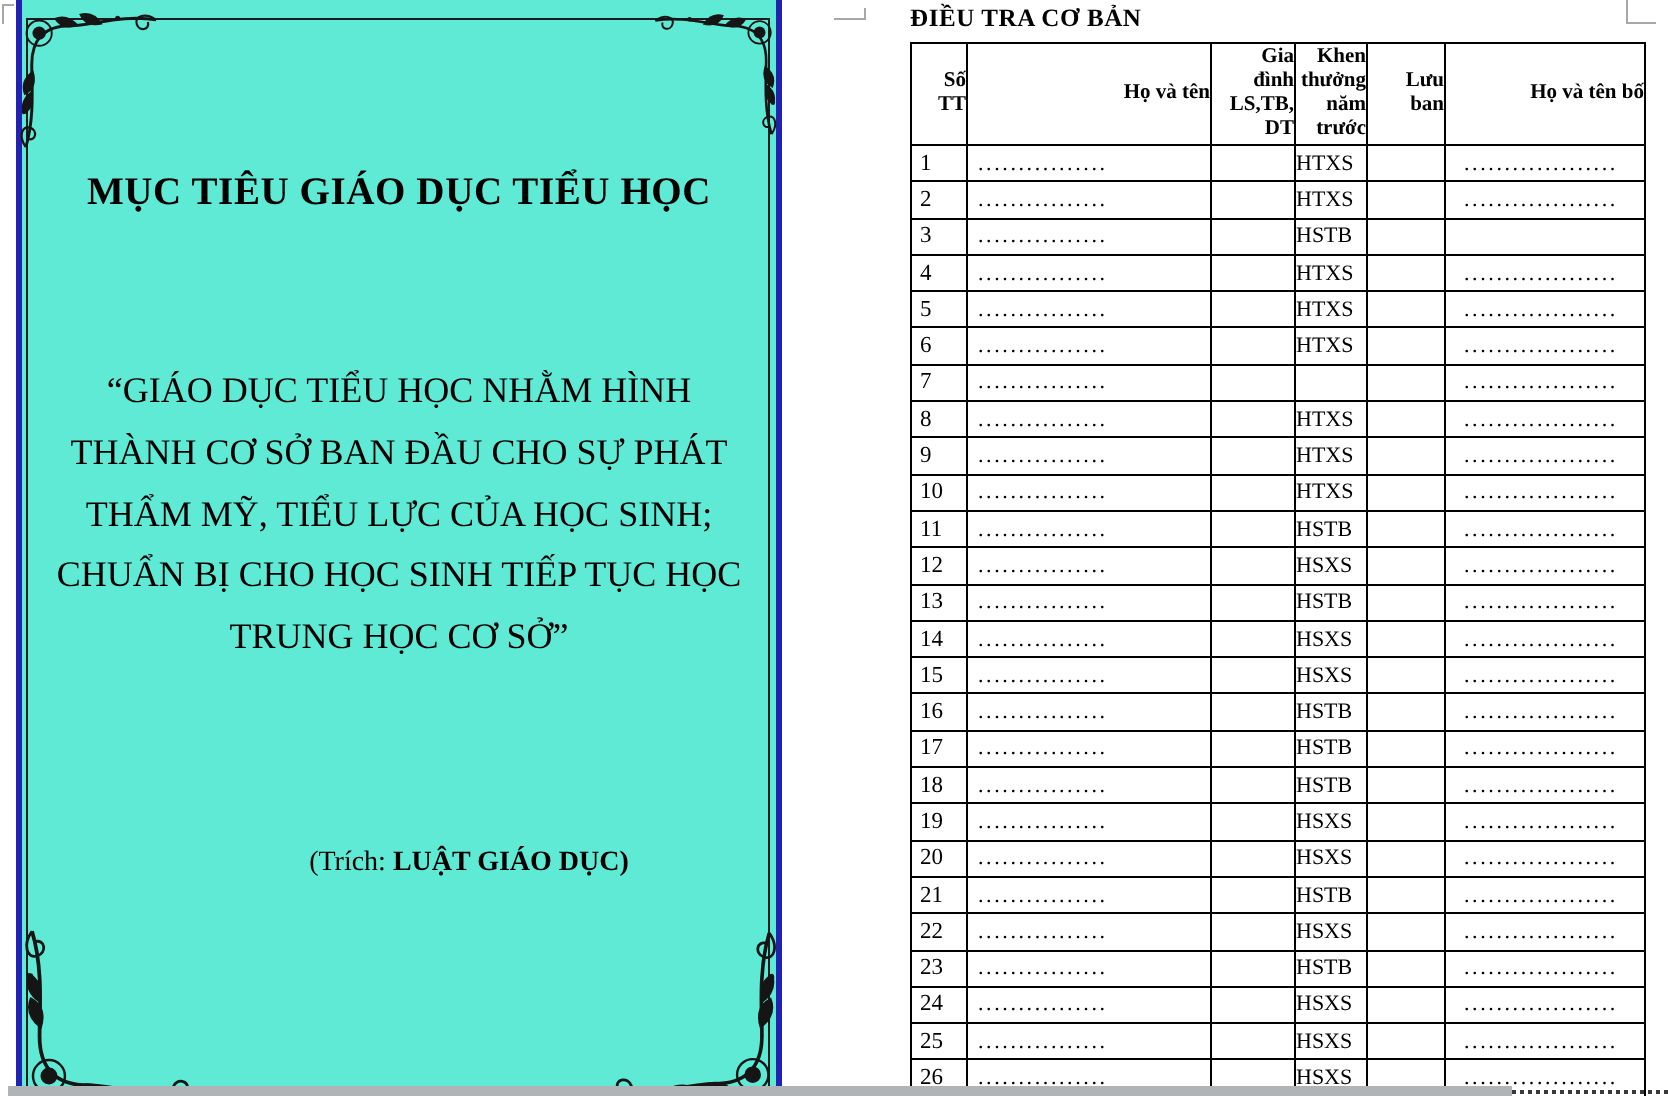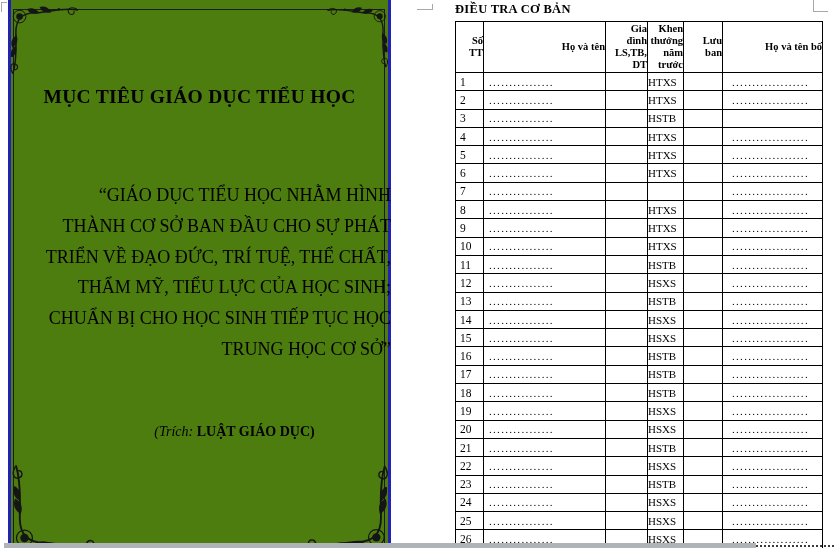--- a/index.html
+++ b/index.html
@@ -8,39 +8,39 @@
   body{ font-family:"Liberation Serif","DejaVu Serif",serif; color:var(--ink); }
   .screen{ position:relative; width:834px; height:548px; background:#fff; overflow:hidden; }
 
   
   .crop-mark{ position:absolute; }
   .mark-a{ left:1px; top:2px; width:6px; height:10px; border-top:1px solid #a8a8a8; border-left:1px solid #a8a8a8; }
   .mark-b{ left:417px; top:4px; width:16px; height:6px; border-bottom:1px solid #a8a8a8; border-right:1px solid #a8a8a8; }
   .mark-c{ left:813px; top:0; width:15px; height:12px; border-left:1px solid #a8a8a8; border-bottom:1px solid #a8a8a8; }
 
   
-  .left-page{ position:absolute; left:8px; top:0; width:383px; height:548px; background:#4d7c0f; }
+  .left-page{ position:absolute; left:8px; top:0; width:383px; height:548px; background:#5eead4; }
   .blue-edge{ position:absolute; top:0; bottom:0; width:3px; background:var(--page-border-blue); }
   .blue-edge.left{ left:0; }
   .blue-edge.right{ right:0; }
   .inner-frame{ position:absolute; left:5px; right:6px; top:9px; bottom:-8px; border:1.3px solid #1c1c1c; }
 
   .ornament{ position:absolute; }
   .orn-tl{ left:-1px; top:2px; width:74px; height:78px; }
   .orn-tr{ right:0px; top:2px; width:66px; height:72px; transform:scaleX(-1); }
   .orn-bl{ left:-1px; bottom:-6px; width:97px; height:94px; transform:scaleY(-1); }
   .orn-br{ right:-1px; bottom:-6px; width:92px; height:94px; transform:scale(-1,-1); }
 
   .doc-title{ position:absolute; top:86px; left:0; width:100%; text-align:center;
               font-weight:bold; font-size:19.5px; letter-spacing:.3px; }
-  .quote{ position:absolute; top:180px; left:0; width:100%; text-align:right;
+  .quote{ position:absolute; top:180px; left:0; width:100%; text-align:center;
           font-size:18px; line-height:30.8px; }
   .attribution{ position:absolute; top:424px; left:50%; transform:translateX(-50%);
                 margin-left:35px; white-space:nowrap; font-size:14px; }
-  .attr-italic{ font-style:italic; }
+  .attr-italic{ }
   .attr-source{ font-weight:bold; }
 
   
   .right-page{ position:absolute; left:400px; top:0; width:434px; height:484px; }
   .survey-title{ position:absolute; left:55px; top:2px; font-weight:bold; font-size:12.5px; letter-spacing:.3px; }
   .survey-table{ position:absolute; left:55px; top:21px; width:367px;
                  border-collapse:collapse; table-layout:fixed; }
   .survey-table th,.survey-table td{ border:1px solid #000; overflow:hidden; }
   .survey-table th{ height:51px; font-weight:bold; font-size:10.5px; line-height:12px;
                     text-align:right; vertical-align:middle; white-space:pre-line; }
@@ -138,21 +138,20 @@
         <circle cx="70" cy="7" r="1.7"></circle>
         <circle cx="7" cy="70" r="1.7"></circle>
       </g>
     </svg>
 
     <div class="doc-title">MỤC TIÊU GIÁO DỤC TIỂU HỌC</div>
 
     <div class="quote">
       <div>“GIÁO DỤC TIỂU HỌC NHẰM HÌNH</div>
       <div>THÀNH CƠ SỞ BAN ĐẦU CHO SỰ PHÁT</div>
-      <div>TRIỂN VỀ ĐẠO ĐỨC, TRÍ TUỆ, THỂ CHẤT,</div>
       <div>THẨM MỸ, TIỂU LỰC CỦA HỌC SINH;</div>
       <div>CHUẨN BỊ CHO HỌC SINH TIẾP TỤC HỌC</div>
       <div>TRUNG HỌC CƠ SỞ”</div>
     </div>
 
     <div class="attribution"><span class="attr-italic">(Trích:</span>&nbsp;<span class="attr-source">LUẬT GIÁO DỤC)</span></div>
   </div>
 
   <div class="right-page">
     <div class="survey-title">ĐIỀU TRA CƠ BẢN</div>

